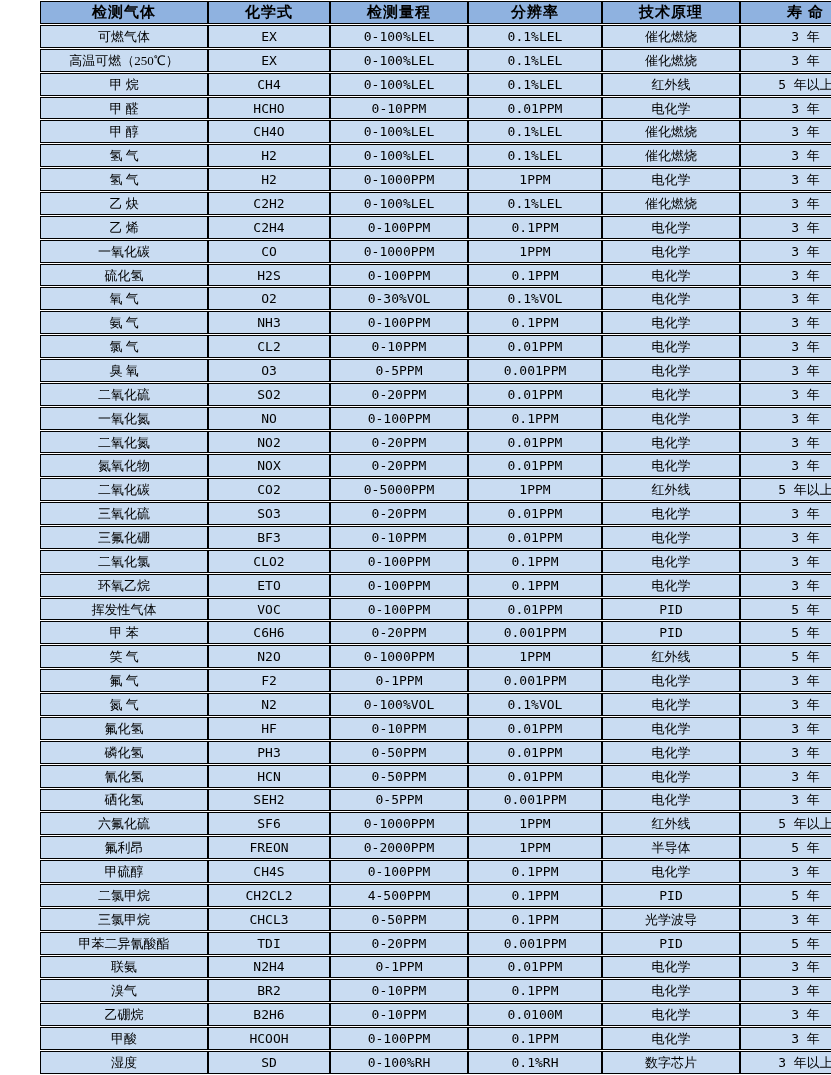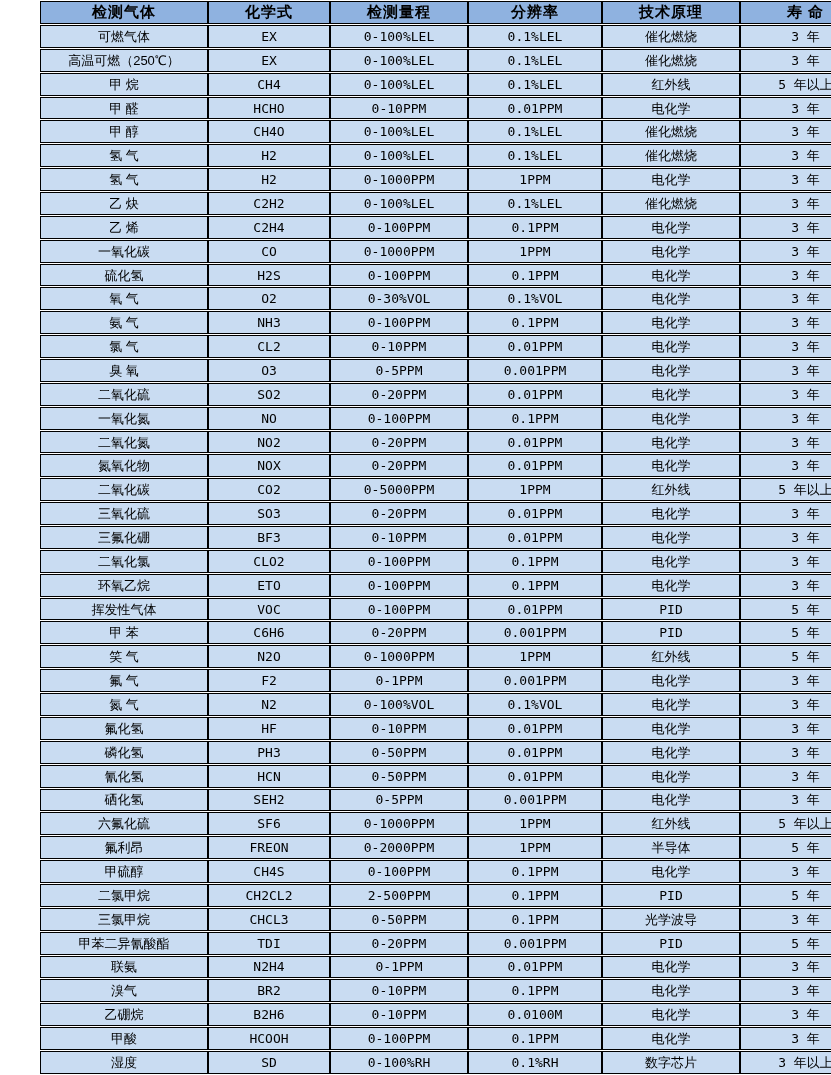--- a/index.html
+++ b/index.html
@@ -22,21 +22,21 @@
     background:#8fb2e0;
     font-size:15px;font-weight:bold;height:21px;
     font-family:"Liberation Sans", sans-serif;
     letter-spacing:1px;
   }
   td{
     background:#c9dcf2;
     font-size:13px;height:17px;line-height:17px;
     font-family:"DejaVu Sans Mono","Liberation Sans", sans-serif;
   }
-  td.gas{font-family:Liberation Sans, sans-serif;margin-left:9px;}
+  td.gas{font-family:Liberation Serif, serif;margin-left:9px;}
 </style>
 </head>
 <body>
 
 <div class="screen">
   <table class="spec">
     <colgroup>
         <col style="width: 168px;">
         <col style="width: 122px;">
         <col style="width: 138px;">
@@ -339,21 +339,21 @@
           <td class="gas">甲硫醇</td>
           <td>CH4S</td>
           <td>0-100PPM</td>
           <td>0.1PPM</td>
           <td>电化学</td>
           <td>3 年</td>
         </tr>
         <tr>
           <td class="gas">二氯甲烷</td>
           <td>CH2CL2</td>
-          <td>2-500PPM</td>
+          <td>4-500PPM</td>
           <td>0.1PPM</td>
           <td>PID</td>
           <td>5 年</td>
         </tr>
         <tr>
           <td class="gas">三氯甲烷</td>
           <td>CHCL3</td>
           <td>0-50PPM</td>
           <td>0.1PPM</td>
           <td>光学波导</td>

